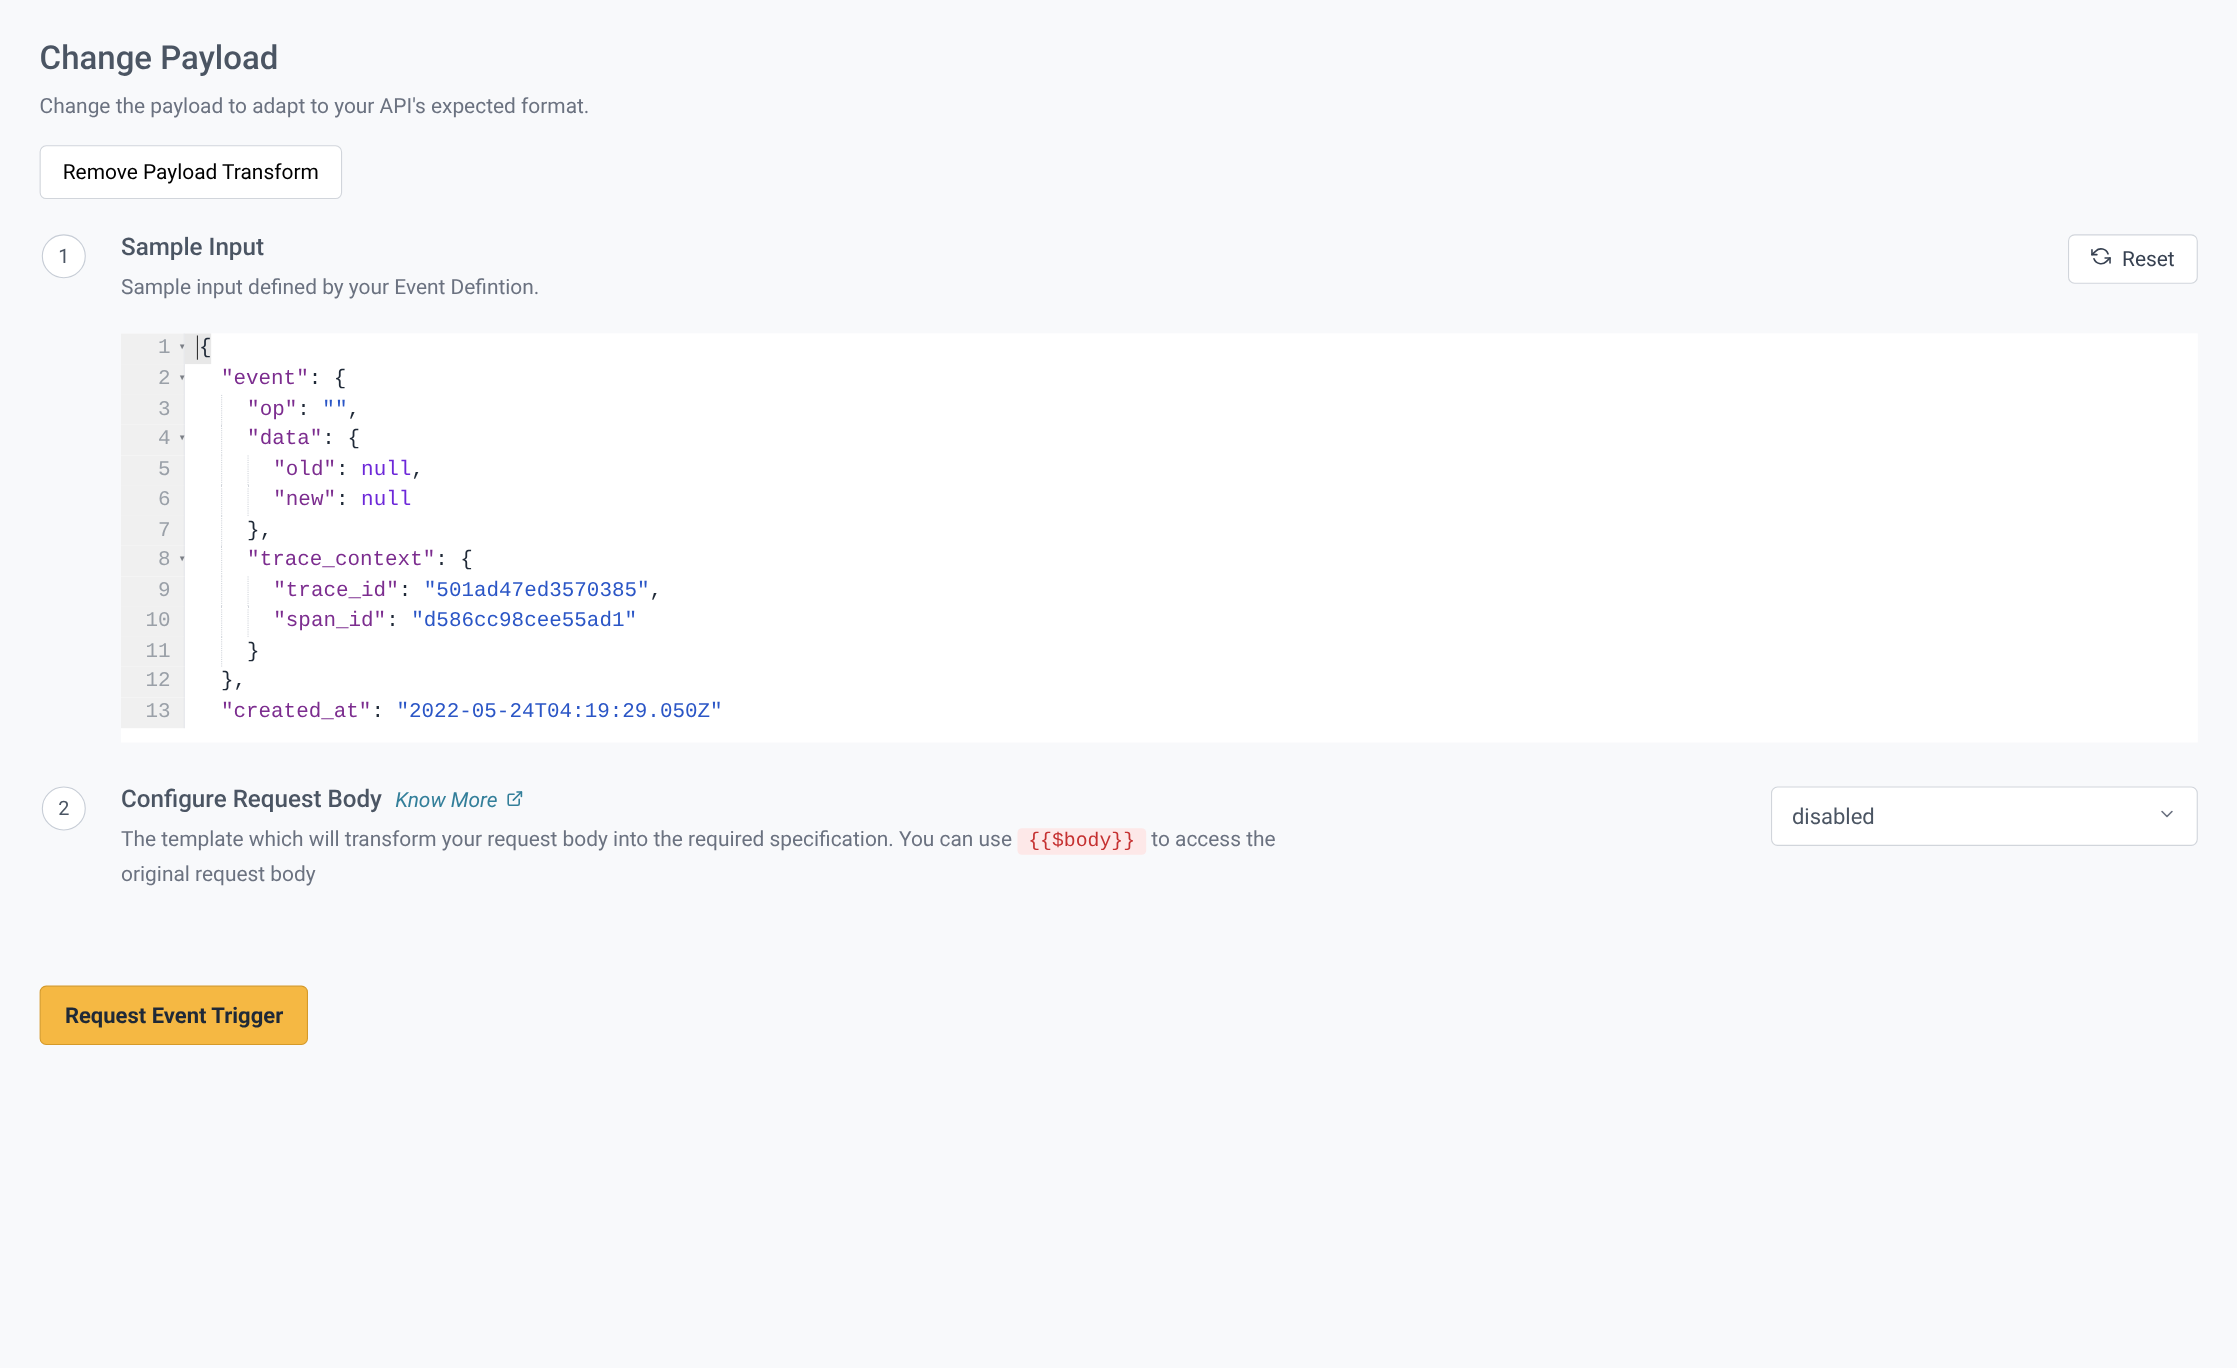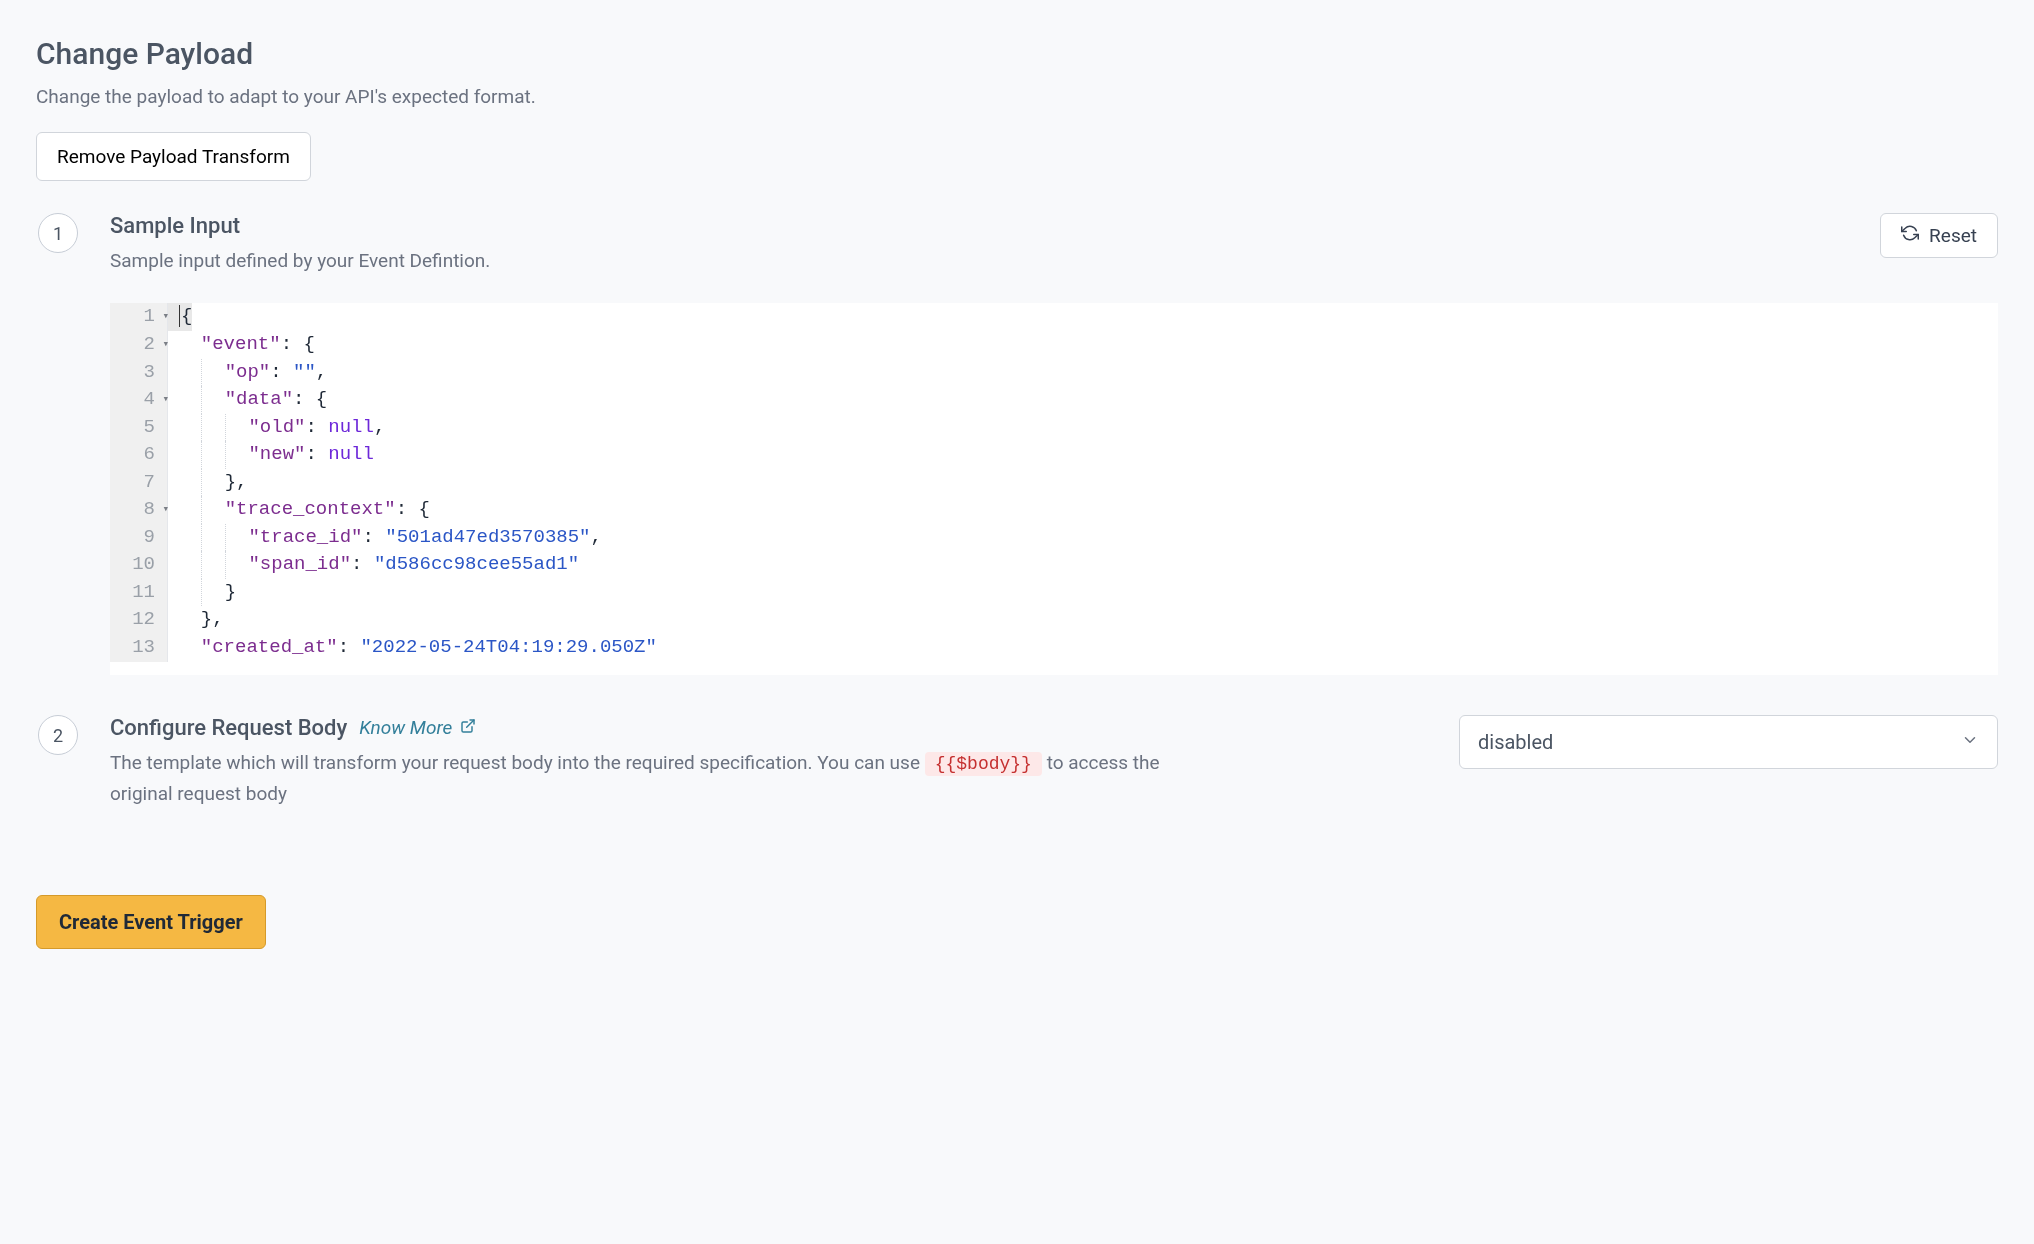--- a/index.html
+++ b/index.html
@@ -178,21 +178,21 @@
     font-family: "SFMono-Regular", Consolas, "Liberation Mono", Menlo, monospace;
     padding: 2px 10px;
     border-radius: 4px;
     font-size: 18px;
   }
   .select-box {
     border: 1px solid #d1d5db;
     border-radius: 6px;
     background: #fff;
     padding: 14px 18px;
-    width: 539px;
+    width: 388px;
     display: flex;
     align-items: center;
     justify-content: space-between;
     color: #4b5563;
     font-size: 20px;
     cursor: pointer;
     flex-shrink: 0;
   }
   .select-box svg { width: 18px; height: 18px; color: #6b7280; }
 
@@ -349,16 +349,16 @@
               </svg>
           </span>
         </div>
       </div>
 
     </div>
   </div>
 
 </div>
 
-<button class="submit-btn">Create Event Trigger</button>
+<button class="submit-btn">Request Event Trigger</button>
 
 
 
 
 </body></html>

